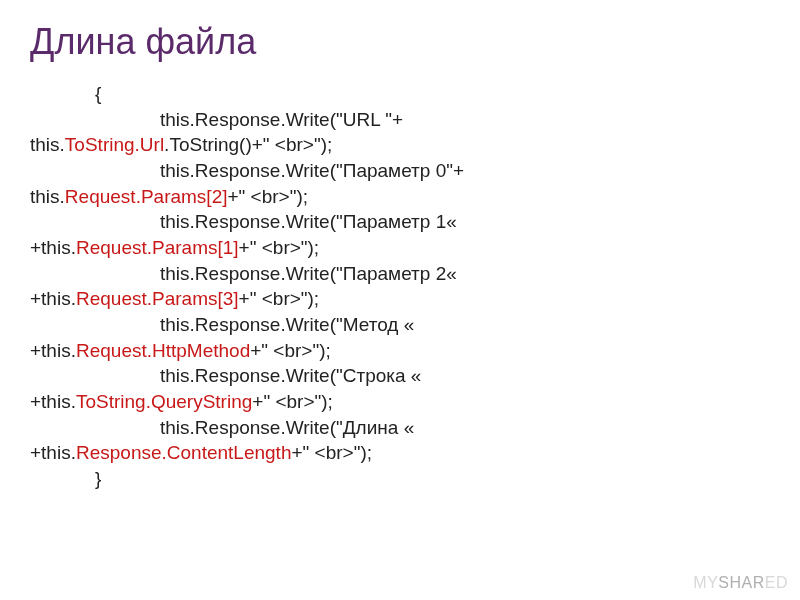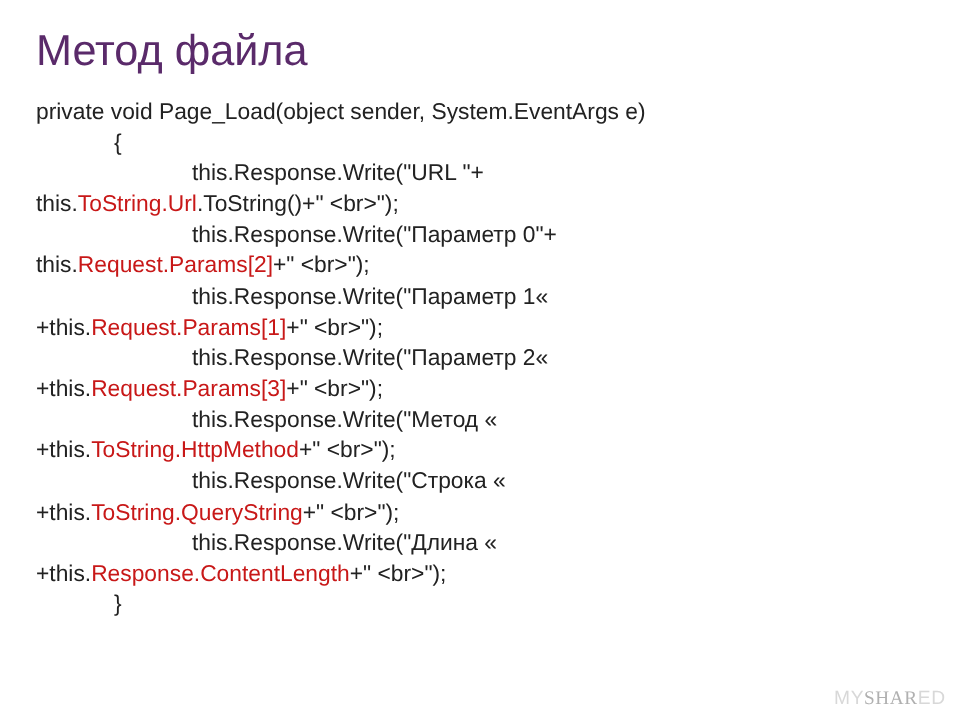--- a/index.html
+++ b/index.html
@@ -32,47 +32,46 @@
     .cont { padding-left: 0; }
     .red { color: #c81818; }
     .watermark {
       position: absolute;
       bottom: 8px;
       right: 12px;
       font-size: 16px;
       color: #d8d8d8;
       letter-spacing: 0.5px;
     }
-    .watermark .accent { color: #b0b0b0; font-family: Liberation Serif, serif; }
+    .watermark .accent { color: #b0b0b0; }
   </style>
 </head>
 <body>
 
 <div class="title">
-  <span>Метод файла</span><br>
+  <span>Длина файла</span><br>
 </div>
 
 <div class="code-block">
-  <div class="code-line">private void Page_Load(object sender, System.EventArgs e)</div>
   <div class="code-line ind1">{</div>
 
   <div class="code-line ind2">this.Response.Write("URL "+</div>
   <div class="code-line cont"><span>this.</span><span class="red">ToString.Url</span><span>.ToString()+" &lt;br&gt;");</span></div>
 
   <div class="code-line ind2">this.Response.Write("Параметр 0"+</div>
   <div class="code-line cont"><span>this.</span><span class="red">Request.Params[2]</span><span>+" &lt;br&gt;");</span></div>
 
   <div class="code-line ind2">this.Response.Write("Параметр 1«</div>
   <div class="code-line cont"><span>+this.</span><span class="red">Request.Params[1]</span><span>+" &lt;br&gt;");</span></div>
 
   <div class="code-line ind2">this.Response.Write("Параметр 2«</div>
   <div class="code-line cont"><span>+this.</span><span class="red">Request.Params[3]</span><span>+" &lt;br&gt;");</span></div>
 
   <div class="code-line ind2">this.Response.Write("Метод «</div>
-  <div class="code-line cont"><span>+this.</span><span class="red">ToString.HttpMethod</span><span>+" &lt;br&gt;");</span></div>
+  <div class="code-line cont"><span>+this.</span><span class="red">Request.HttpMethod</span><span>+" &lt;br&gt;");</span></div>
 
   <div class="code-line ind2">this.Response.Write("Строка «</div>
   <div class="code-line cont"><span>+this.</span><span class="red">ToString.QueryString</span><span>+" &lt;br&gt;");</span></div>
 
   <div class="code-line ind2">this.Response.Write("Длина «</div>
   <div class="code-line cont"><span>+this.</span><span class="red">Response.ContentLength</span><span>+" &lt;br&gt;");</span></div>
 
   <div class="code-line ind1">}</div>
 </div>
 

